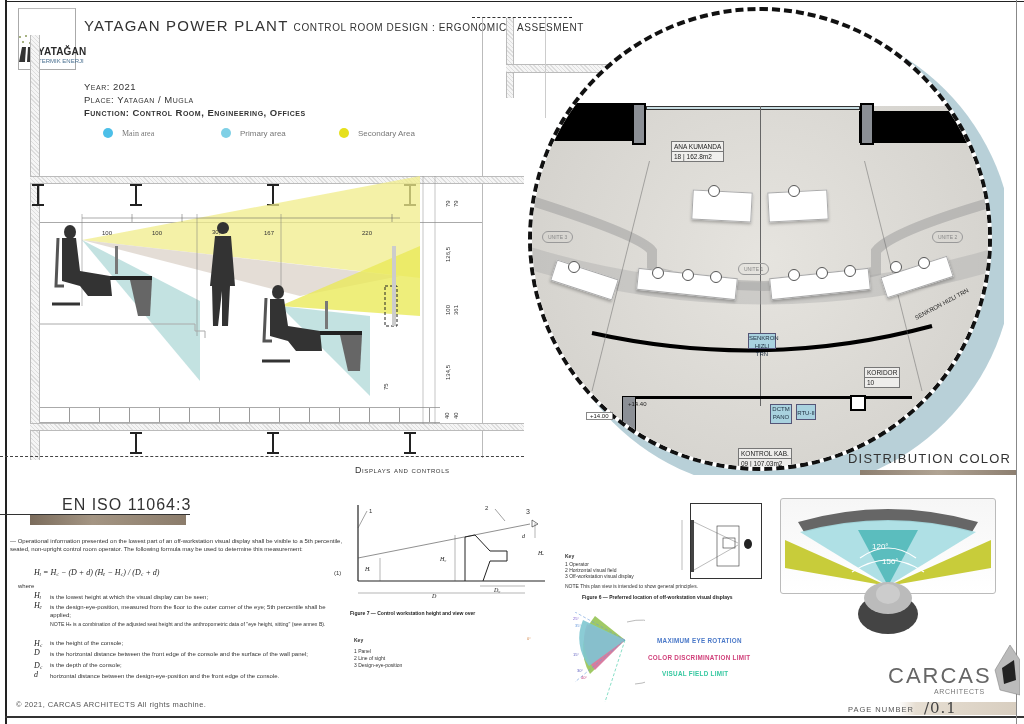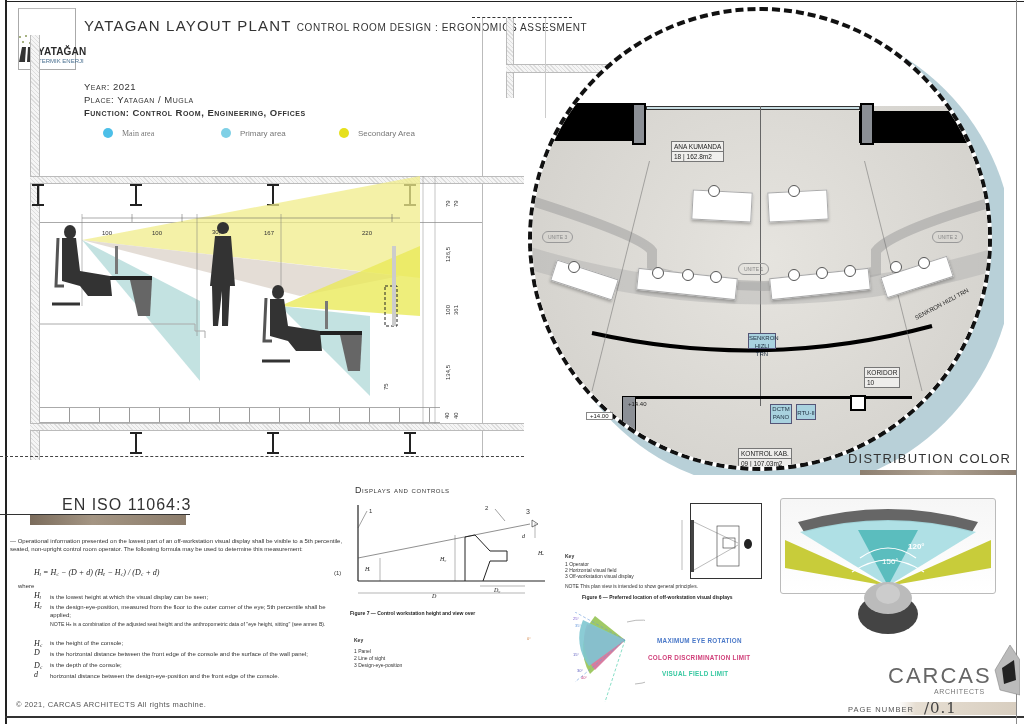--- a/index.html
+++ b/index.html
@@ -50,21 +50,21 @@
 
   
   .iso-title { position: absolute; left: 62px; top: 496px; font-size: 16px; color: #333; letter-spacing: 1px; }
   .iso-bar { position: absolute; left: 30px; top: 515px; width: 156px; height: 10px; background: linear-gradient(90deg,#7b6c5c,#a49583 40%,#8b7c6b); }
   .iso-rule { position: absolute; left: 0; top: 514px; width: 190px; height: 1px; background: #333; }
   .std-text { position: absolute; font-size: 6px; color: #333; line-height: 8px; }
   .std-sym { position: absolute; font-family: "Liberation Serif", serif; font-style: italic; font-size: 8px; color:#222; }
   .copyright { position: absolute; left: 16px; top: 700px; font-size: 7.5px; color: #555; letter-spacing: 0.4px; }
 
   
-  .dc-title { position: absolute; left: 355px; top: 465px; font-size: 9px; color: #333; font-variant: small-caps; letter-spacing: 0.6px; margin-top: 20px; }
+  .dc-title { position: absolute; left: 355px; top: 465px; font-size: 9px; color: #333; font-variant: small-caps; letter-spacing: 0.6px; }
   .dc-body { position: absolute; left: 355px; top: 477px; width: 405px; font-size: 8.3px; color: #333; font-variant: small-caps; letter-spacing: 0.6px; line-height: 13px; }
   .fig-caption { position: absolute; font-size: 5px; font-weight: bold; color: #222; }
   .key-text { position: absolute; font-size: 5px; color: #333; line-height: 7px; }
   .eye-label { position: absolute; font-size: 6.3px; font-weight: bold; letter-spacing: 0.3px; }
 
   
   .dist-title { position: absolute; left: 848px; top: 451px; font-size: 13px; letter-spacing: 1.2px; color: #333; }
   .dist-bar { position: absolute; left: 860px; top: 470px; width: 156px; height: 5px; background: linear-gradient(90deg,#8d7f70,#b0a393,#8d7f70); }
   .carcas { position: absolute; left: 888px; top: 663px; font-size: 22px; letter-spacing: 2px; color: #666; font-weight: 200; }
   .carcas-sub { position: absolute; left: 934px; top: 688px; font-size: 7px; color:#777; letter-spacing: 0.6px; }
@@ -88,21 +88,21 @@
       <circle cx="16" cy="4" r="1" fill="#8a9a5a"></circle>
     <circle cx="7" cy="8" r="1" fill="#8a9a5a"></circle>
       <circle cx="14" cy="9" r="1" fill="#8a9a5a"></circle>
     <path d="M3 28 L6 13 L10 13 L9 28 Z" fill="#333"></path>
       <path d="M11 28 L12 13 L16 13 L19 28 Z" fill="#333"></path>
   </svg>
   <div class="logo-name">YATAĞAN</div>
   <div class="logo-sub">TERMIK ENERJI</div>
 
   <div class="title">
-    <span>YATAGAN LAYOUT PLANT</span>
+    <span>YATAGAN POWER PLANT</span>
     <span class="sub">CONTROL ROOM DESIGN : ERGONOMICS ASSESMENT</span>
   </div>
   <div class="meta-line" style="top:37px;">Year: 2021</div>
   <div class="meta-line" style="top:50px;">Place: Yatagan / Mugla</div>
   <div class="meta-line" style="top:63px;font-weight:bold;">Function: Control Room, Engineering, Offices</div>
 
   <div style="position:absolute;left:472px;top:17px;width:100px;height:1px;border-top:1px dashed #333;"></div>
   <div class="hatch-v" style="left:506px;top:18px;width:8px;height:80px;"></div>
   <div class="hatch-h" style="left:506px;top:64px;width:104px;height:9px;"></div>
   <div style="position:absolute;left:482px;top:18px;width:1px;height:440px;background:#bbb;"></div>
@@ -379,21 +379,21 @@
     <polygon points="108,88 5,42 5,70" fill="#c8cc3a"></polygon>
     <polygon points="108,88 211,42 211,70" fill="#c8cc3a"></polygon>
     <path d="M108 88 L20 34 Q108 10 196 34 Z" fill="#a6dde2" opacity="0.9"></path>
     <polygon points="108,88 78,32 138,32" fill="#5bbdbe"></polygon>
     <path d="M80 60 Q108 40 136 60" fill="none" stroke="#fff" stroke-width="1.2"></path>
     <path d="M72 74 Q108 50 144 74" fill="none" stroke="#fff" stroke-width="1.2"></path>
     <ellipse cx="108" cy="116" rx="30" ry="20" fill="#444"></ellipse>
     <ellipse cx="108" cy="100" rx="24" ry="16" fill="#bbb"></ellipse>
     <ellipse cx="108" cy="96" rx="12" ry="10" fill="#ccc"></ellipse>
   </svg>
-  <div style="position:absolute;left:908px;top:542px;font-size:8px;color:#fff;font-weight:bold;">120°</div>
+  <div style="position:absolute;left:872px;top:542px;font-size:8px;color:#fff;">120°</div>
   <div style="position:absolute;left:882px;top:557px;font-size:8px;color:#fff;">150°</div>
 
   <svg style="position:absolute;left:990px;top:640px;width:30px;height:60px;" viewBox="0 0 30 60">
     <polygon points="5,30 20,5 30,20 30,55 10,50" fill="#bbb" stroke="#777" stroke-width="0.5"></polygon>
     <polygon points="12,28 24,20 26,40 14,44" fill="#222"></polygon>
   </svg>
   <div class="carcas">CARCAS</div>
   <div class="carcas-sub">ARCHITECTS</div>
 
   <div class="pagenum-bar"></div>

